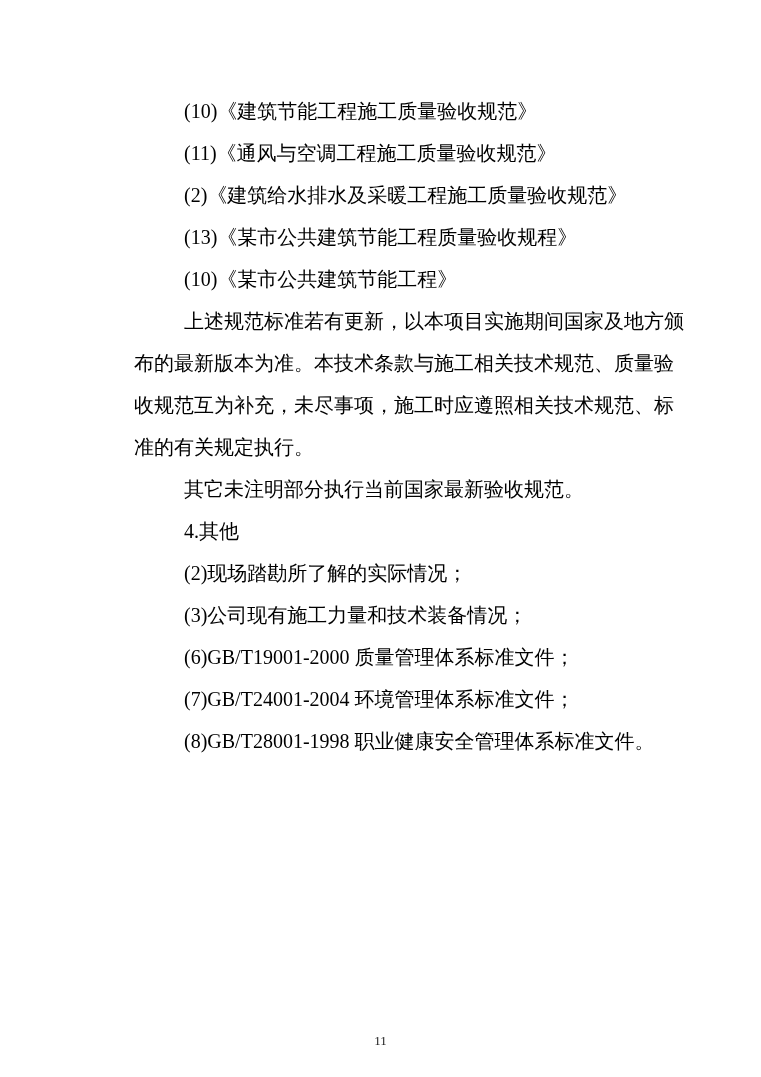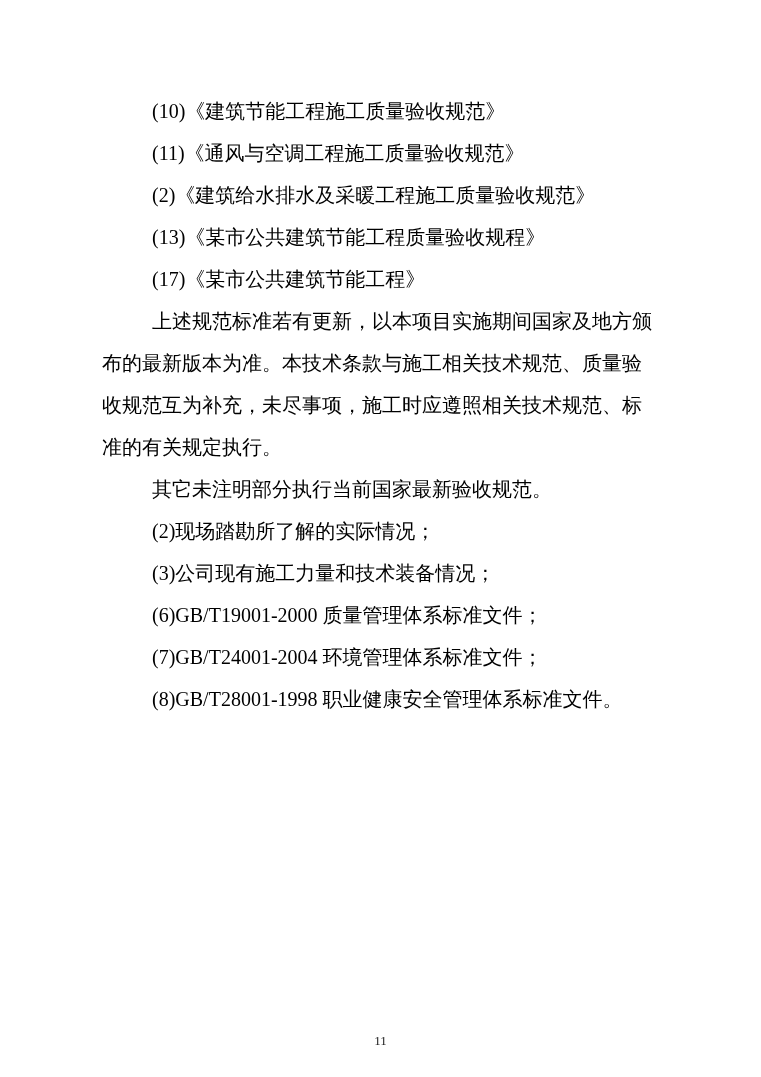--- a/index.html
+++ b/index.html
@@ -24,20 +24,21 @@
     position: absolute;
     top: 90px;
     left: 0;
     width: 761px;
   }
   .line {
     font-size: 20px;
     line-height: 42px;
     letter-spacing: 0px;
     white-space: pre;
+    margin-left: 32px;
   }
   .indent-first { padding-left: 152px; }
   .indent-hang  { padding-left: 102px; }
   .footer {
     position: absolute;
     top: 1033px;
     left: 0;
     width: 761px;
     text-align: center;
     font-size: 13px;
@@ -46,26 +47,27 @@
 </style>
 </head>
 <body>
 
 <div class="page">
   <div class="text-block" id="doc-lines">
       <div class="line indent-first">(10)《建筑节能工程施工质量验收规范》</div>
       <div class="line indent-first">(11)《通风与空调工程施工质量验收规范》</div>
       <div class="line indent-first">(2)《建筑给水排水及采暖工程施工质量验收规范》</div>
       <div class="line indent-first">(13)《某市公共建筑节能工程质量验收规程》</div>
-      <div class="line indent-first">(17)《某市公共建筑节能工程》</div>
+      <div class="line indent-first">(10)《某市公共建筑节能工程》</div>
       <div class="line indent-first">上述规范标准若有更新，以本项目实施期间国家及地方颁</div>
       <div class="line indent-hang">布的最新版本为准。本技术条款与施工相关技术规范、质量验</div>
       <div class="line indent-hang">收规范互为补充，未尽事项，施工时应遵照相关技术规范、标</div>
       <div class="line indent-hang">准的有关规定执行。</div>
       <div class="line indent-first">其它未注明部分执行当前国家最新验收规范。</div>
+      <div class="line indent-first">4.其他</div>
       <div class="line indent-first">(2)现场踏勘所了解的实际情况；</div>
       <div class="line indent-first">(3)公司现有施工力量和技术装备情况；</div>
       <div class="line indent-first">(6)GB/T19001-2000 质量管理体系标准文件；</div>
       <div class="line indent-first">(7)GB/T24001-2004 环境管理体系标准文件；</div>
       <div class="line indent-first">(8)GB/T28001-1998 职业健康安全管理体系标准文件。</div>
     </div>
   <div class="footer">11</div>
 </div>
 
 </body></html>

